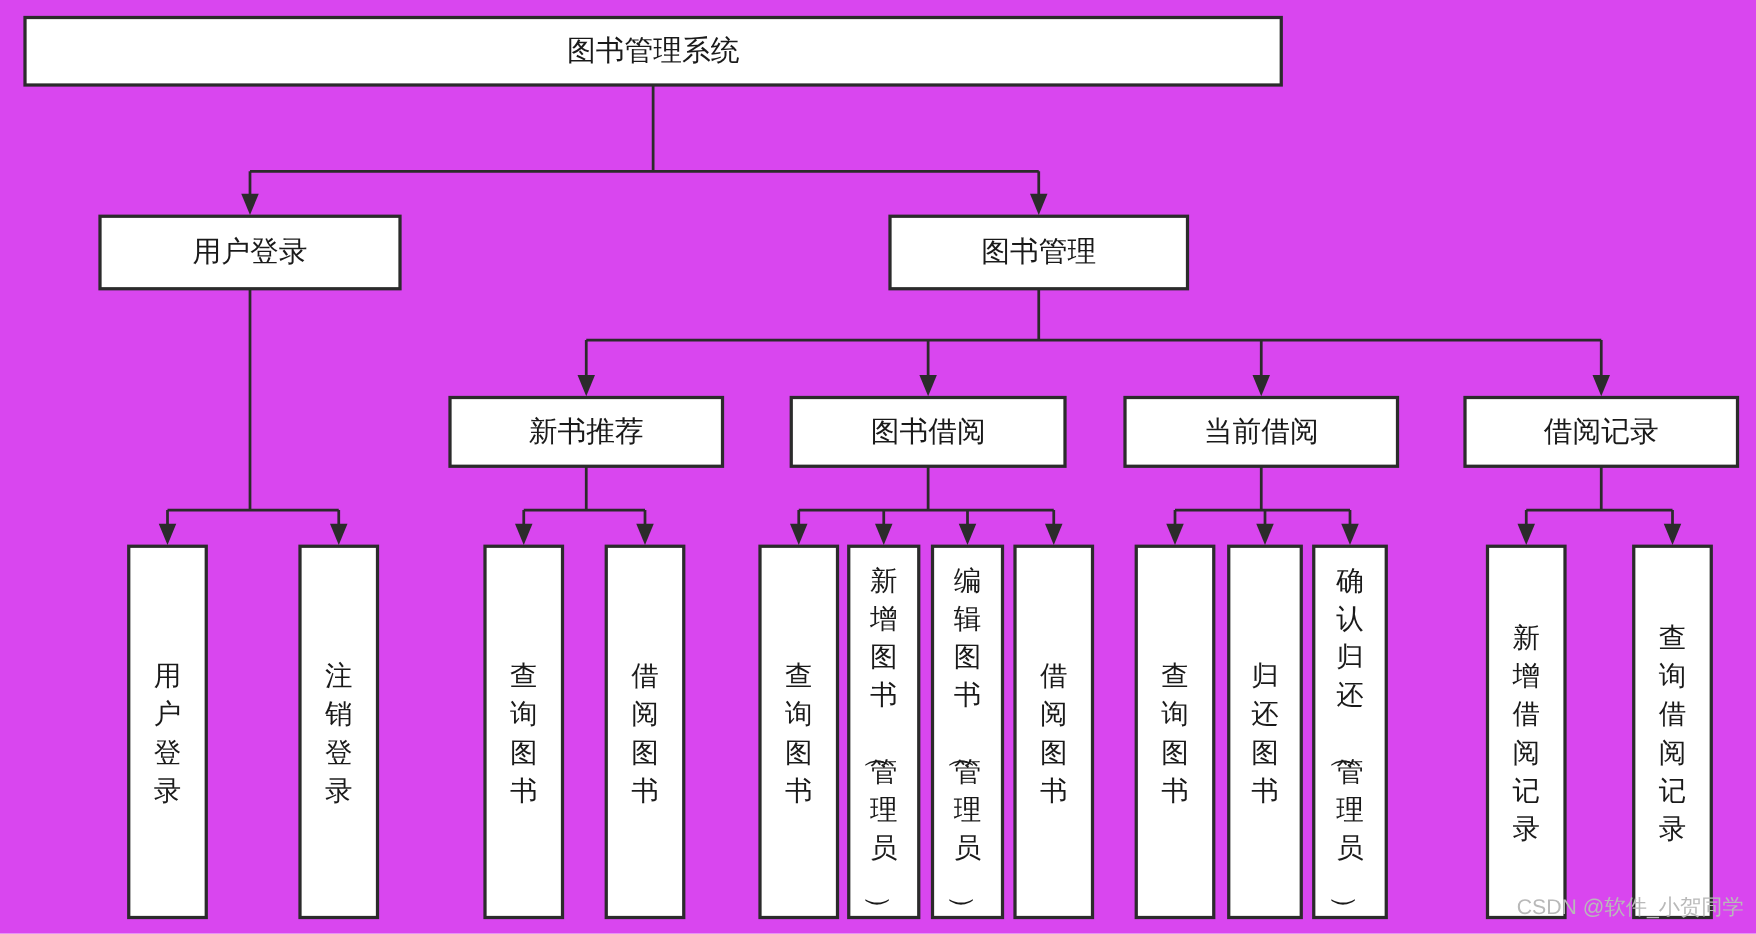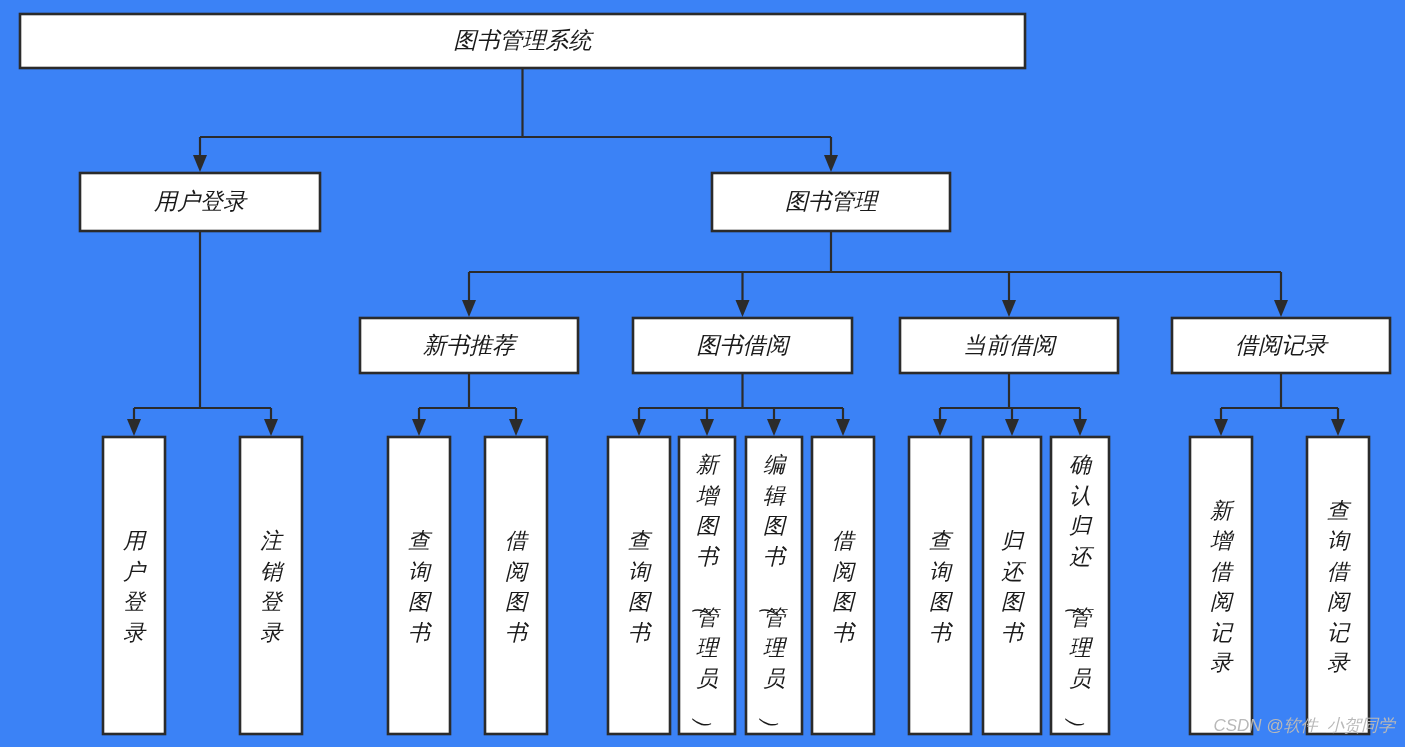--- a/index.html
+++ b/index.html
@@ -8,23 +8,22 @@
     padding: 0;
     background: #ffffff;
   }
   body {
     font-family: "Liberation Sans", "DejaVu Sans", sans-serif;
   }
   #diagram-root {
     position: relative;
     width: 1405px;
     height: 747px;
-    background: #3b82f6;
+    background: #d946ef;
     overflow: hidden;
-    font-style: italic;
   }
   svg.diagram-canvas {
     position: absolute;
     left: 0;
     top: 0;
     width: 1405px;
     height: 747px;
     display: block;
   }
   .node-box {

